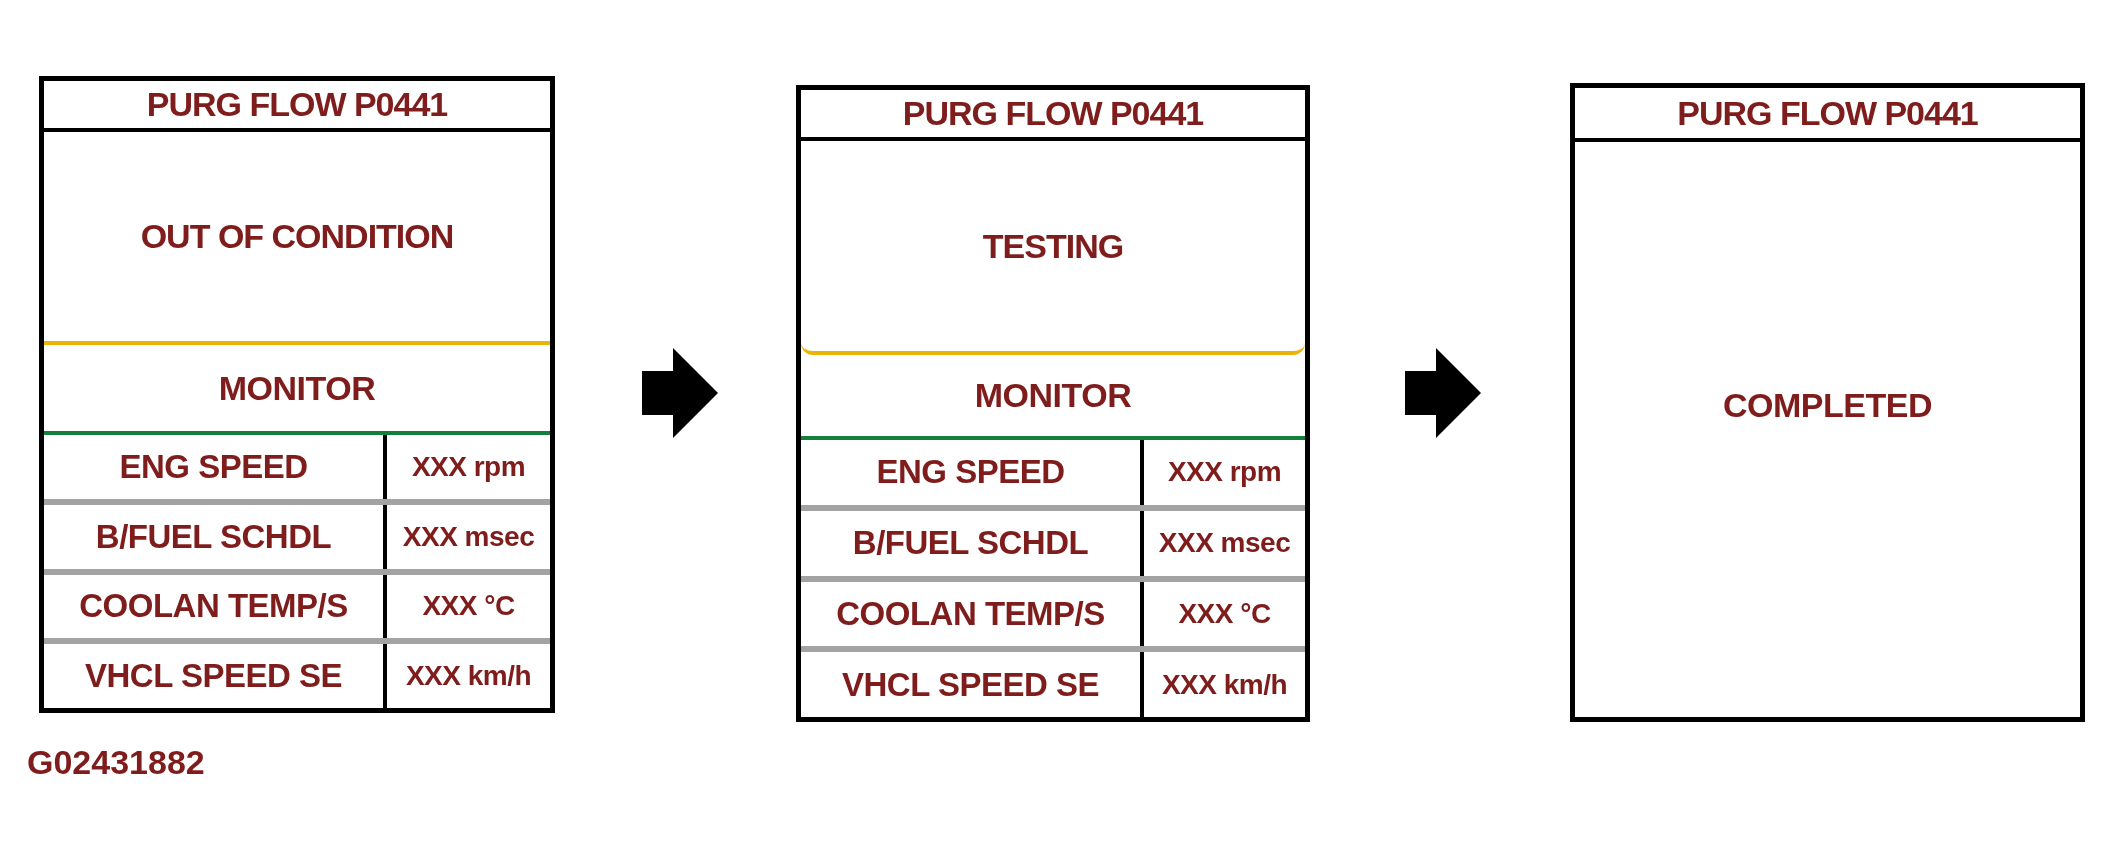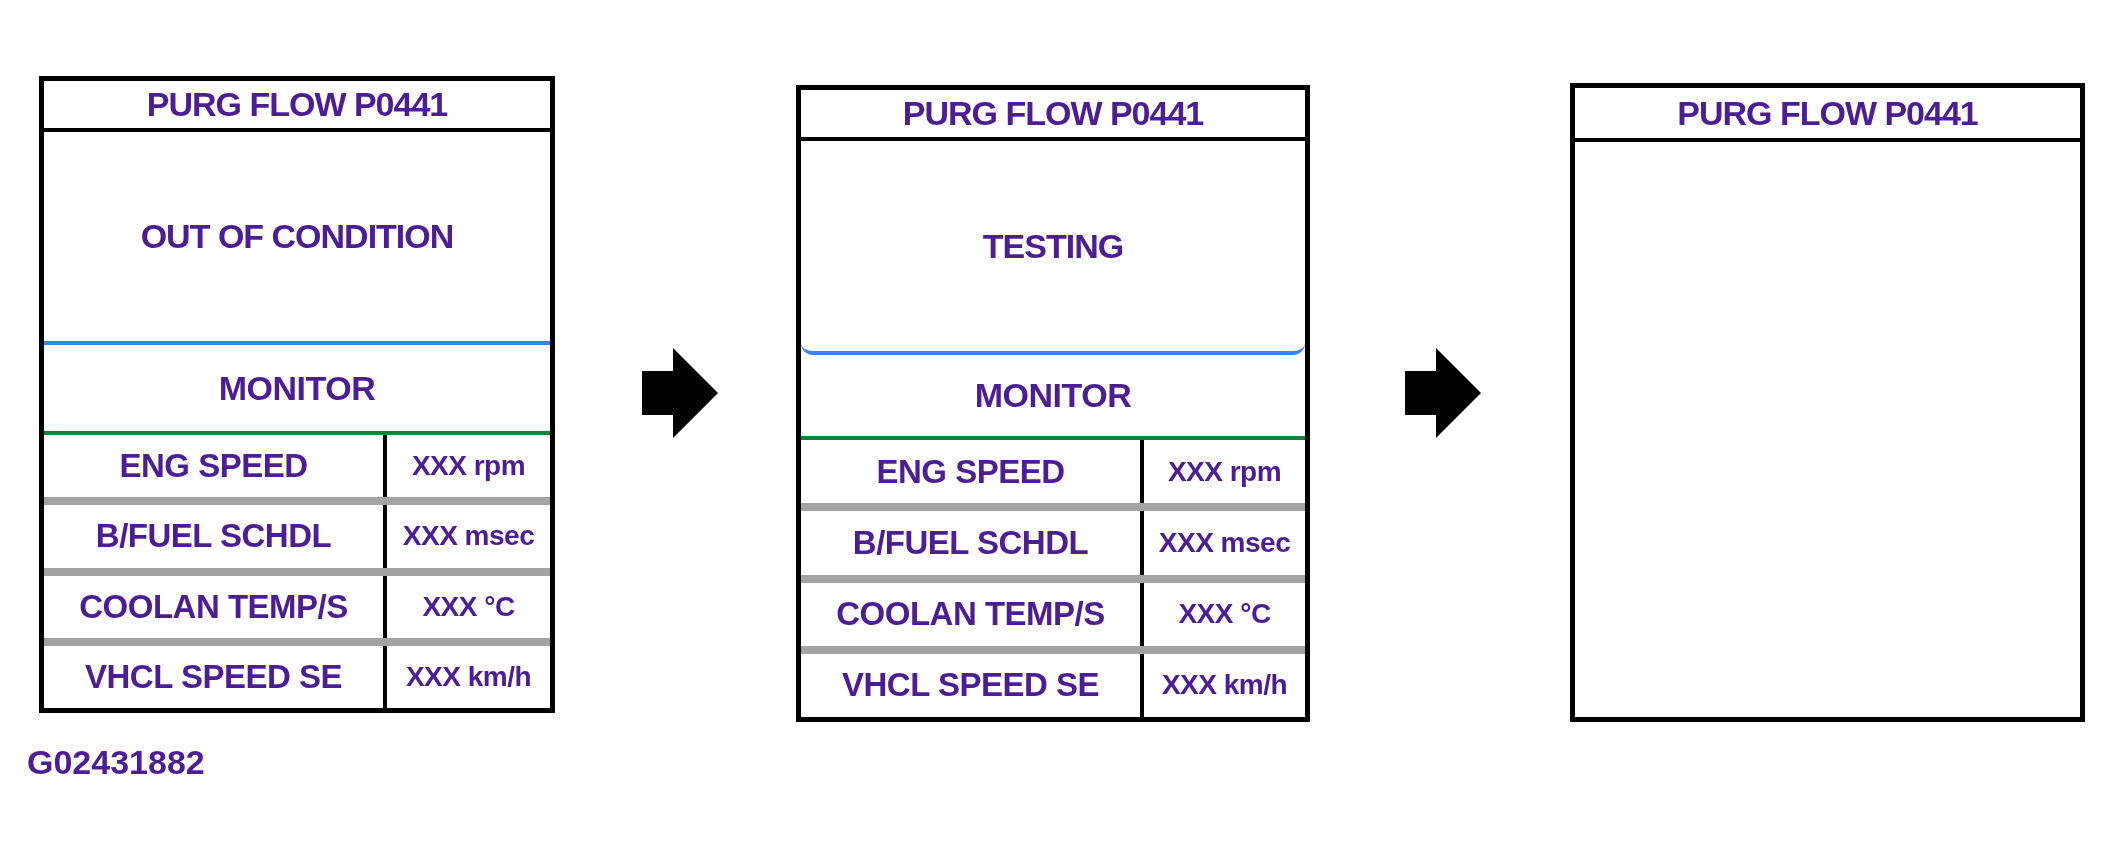--- a/index.html
+++ b/index.html
@@ -6,21 +6,21 @@
     margin: 0;
     padding: 0;
     background: #ffffff;
   }
   #stage {
     position: relative;
     width: 2124px;
     height: 845px;
     background: #ffffff;
     font-family: "Liberation Sans", sans-serif;
-    color: #4c1d95;
+    color: #7f1d1d;
     overflow: hidden;
   }
   .panel {
     position: absolute;
     border: 5px solid #000000;
     background: #ffffff;
     box-sizing: border-box;
     display: flex;
     flex-direction: column;
   }
@@ -36,21 +36,21 @@
     align-items: center;
     justify-content: center;
     font-weight: bold;
     font-size: 34px;
     letter-spacing: -1px;
     white-space: nowrap;
   }
   #panel-3 .panel-header { height: 54px; }
 
   .status-section {
-    border-bottom: 4px solid #3b82f6;
+    border-bottom: 4px solid #eab308;
     box-sizing: border-box;
     display: flex;
     align-items: center;
     justify-content: center;
     font-weight: bold;
     font-size: 34px;
     letter-spacing: -1px;
     white-space: nowrap;
   }
   #panel-1 .status-section { height: 213px; }
@@ -70,21 +70,21 @@
   #panel-2 .monitor-section { height: 85px; }
 
   .data-table {
     flex: 1;
     display: flex;
     flex-direction: column;
   }
   .data-row {
     flex: 1;
     display: flex;
-    border-bottom: 8px solid #a3a3a3;
+    border-bottom: 6px solid #a3a3a3;
     box-sizing: border-box;
   }
   .data-row:last-child { border-bottom: none; border-radius: 24px; }
   .cell-label {
     width: 343px;
     border-right: 4px solid #000000;
     box-sizing: border-box;
     display: flex;
     align-items: center;
     justify-content: center;
@@ -189,17 +189,18 @@
       </div>
     </div>
   </div>
 
   <svg class="flow-arrow" id="arrow-2" viewBox="0 0 76 90">
     <polygon points="0,23 31,23 31,0 76,45 31,90 31,67 0,67" fill="#000000"></polygon>
   </svg>
 
   <div class="panel" id="panel-3">
     <div class="panel-header">PURG FLOW P0441</div>
+    <div class="completed-body">COMPLETED</div>
   </div>
 
   <div id="figure-id">G02431882</div>
 
 </div>
 
 </body></html>

